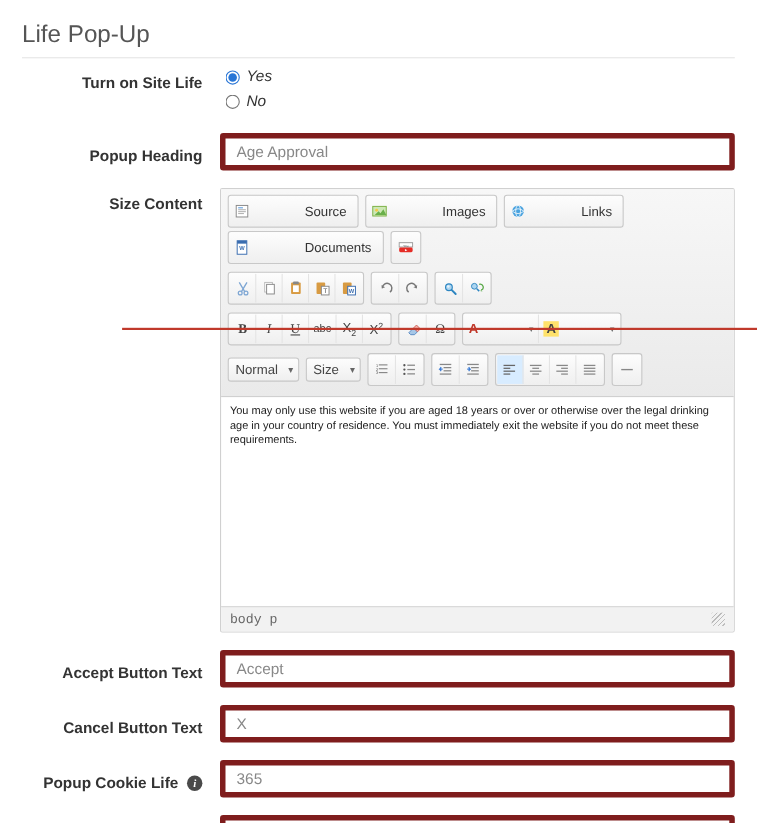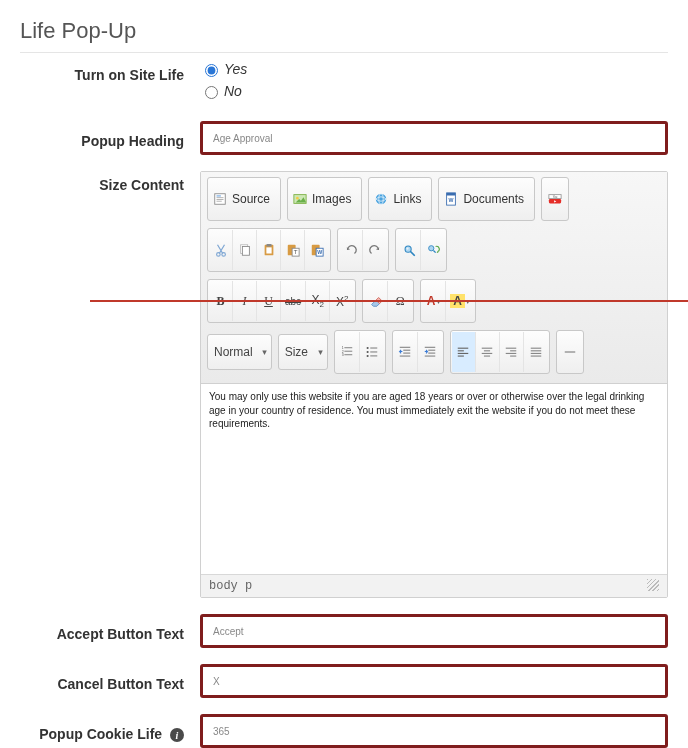--- a/index.html
+++ b/index.html
@@ -37,24 +37,24 @@
   }
   .field-col {
     flex: 1;
   }
   .radio-wrap { margin-bottom: 6px; display: flex; align-items: center; }
   .radio-wrap input { margin-right: 6px; accent-color: #2976d6; }
   .radio-wrap span { font-size: 14px; color: #333; font-style: italic; }
   input[type=text] {
     width: 100%;
     height: 34px;
-    border: 3px solid #7f1d1d;
+    border: 5px solid #7f1d1d;
     border-radius: 3px;
     padding: 0 10px;
-    font-size: 10px;
+    font-size: 14px;
     color: #888;
   }
   .info-icon {
     display: inline-flex;
     align-items: center;
     justify-content: center;
     width: 14px;
     height: 14px;
     border-radius: 50%;
     background: #4a4a4a;
@@ -97,32 +97,33 @@
     background: linear-gradient(#fdfdfd,#efefef);
     margin-right: 6px;
     margin-bottom: 3px;
     padding: 1px;
   }
   .tb-btn {
     display: inline-flex;
     align-items: center;
     justify-content: center;
     min-width: 24px;
-    height: 40px;
+    height: 26px;
     padding: 0 4px;
     font-size: 12px;
     cursor: pointer;
     color: #444;
     border-right: 1px solid #e4e4e4;
+    gap: 45px;
   }
   .tb-btn:last-child { border-right: none; }
   .tb-btn .ic { display: inline-block; width: 14px; height: 14px; }
   .tb-txt { font-size: 12px; color: #333; padding: 0 5px; display:inline-flex; align-items:center;}
   .tb-sel {
-    height: 36px;
+    height: 22px;
     font-size: 12px;
     border: 1px solid #c8c8c8;
     border-radius: 3px;
     background: linear-gradient(#fdfdfd,#efefef);
     padding: 0 18px 0 6px;
     margin-right: 6px;
     color: #444;
     display: inline-flex;
     align-items: center;
     position: relative;
@@ -142,20 +143,21 @@
   }
   .editor-foot {
     background: #f2f2f2;
     border-top: 1px solid #d8d8d8;
     padding: 4px 8px;
     font-size: 12px;
     color: #666;
     font-family: "Courier New", monospace;
     display: flex;
     justify-content: space-between;
+    align-items: center;
   }
   .resize-handle {
     width: 12px; height: 12px;
     background: repeating-linear-gradient(135deg,#bbb 0,#bbb 1px,transparent 1px,transparent 3px);
     cursor: se-resize;
   }
   
   .bold-b { font-weight: bold; font-family: Georgia, serif; }
   .ital-i { font-style: italic; font-family: Georgia, serif; }
   .under-u { text-decoration: underline; font-family: Georgia, serif; }

